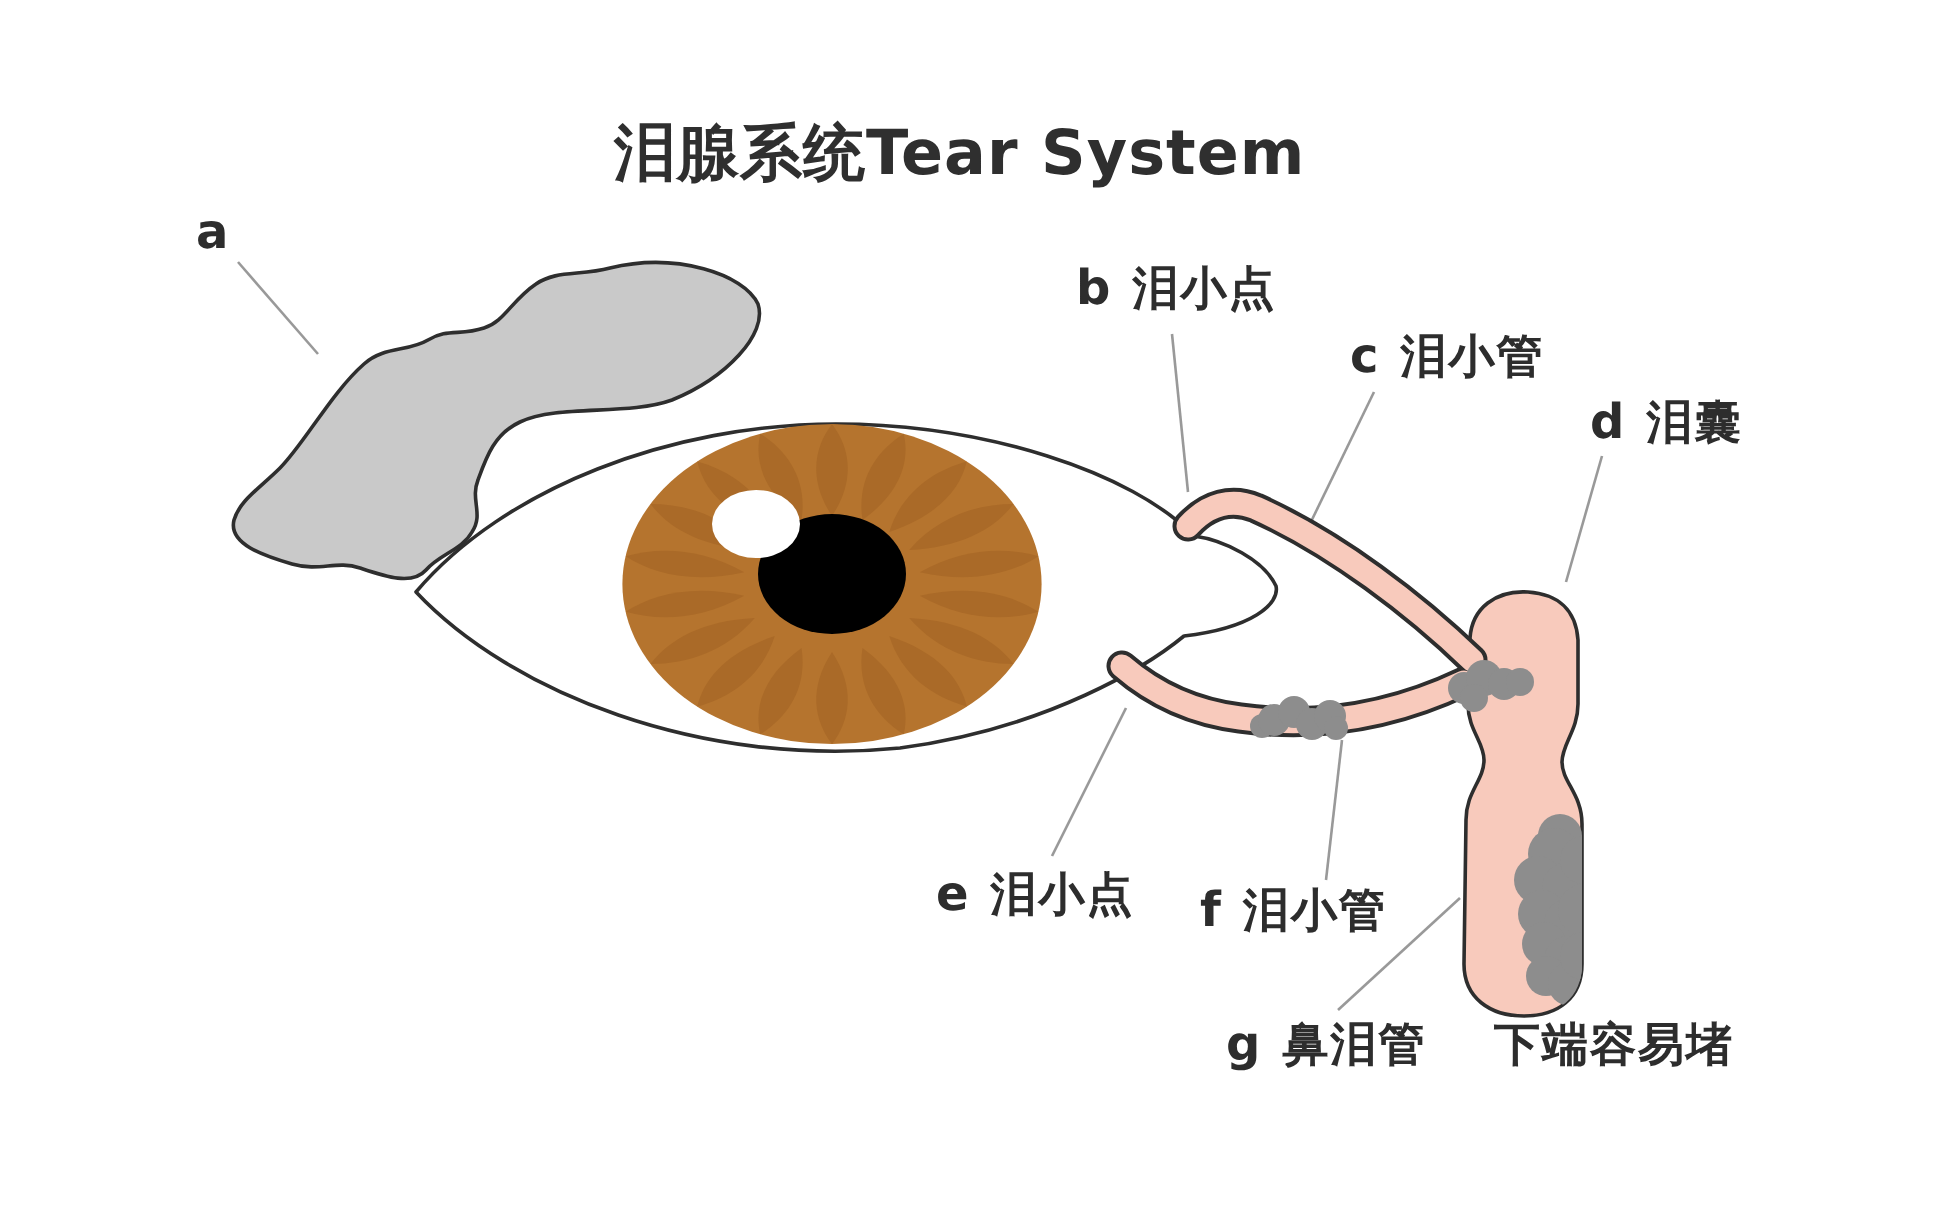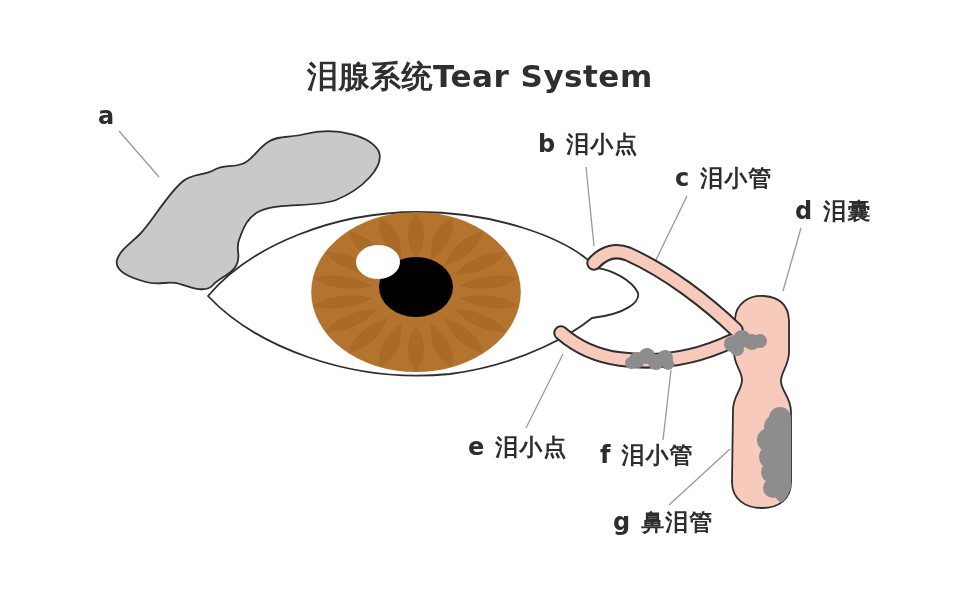--- a/index.html
+++ b/index.html
@@ -178,14 +178,15 @@
   <div class="label" style="left:580px;top:440px">
     <span class="letter">f</span>
     <span class="zh">泪小管</span>
   </div>
 
   <div class="label" style="left:593px;top:507px">
     <span class="letter">g</span>
     <span class="zh">鼻泪管</span>
   </div>
 
+  <div class="note" style="left:727px;top:507px">下端容易堵</div>
 
 </div>
 
 </body></html>

